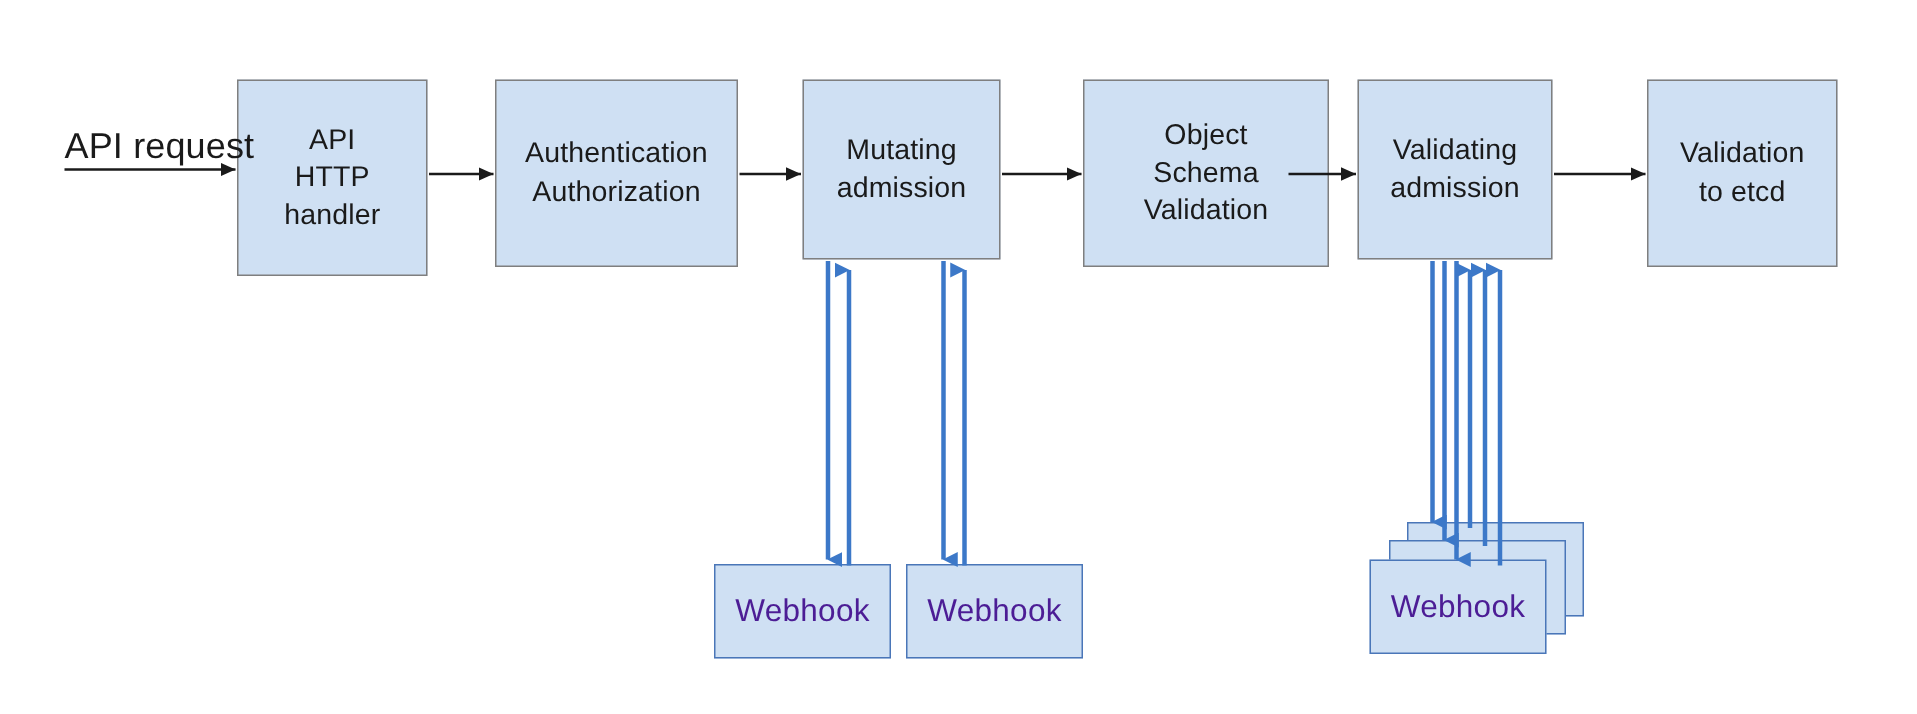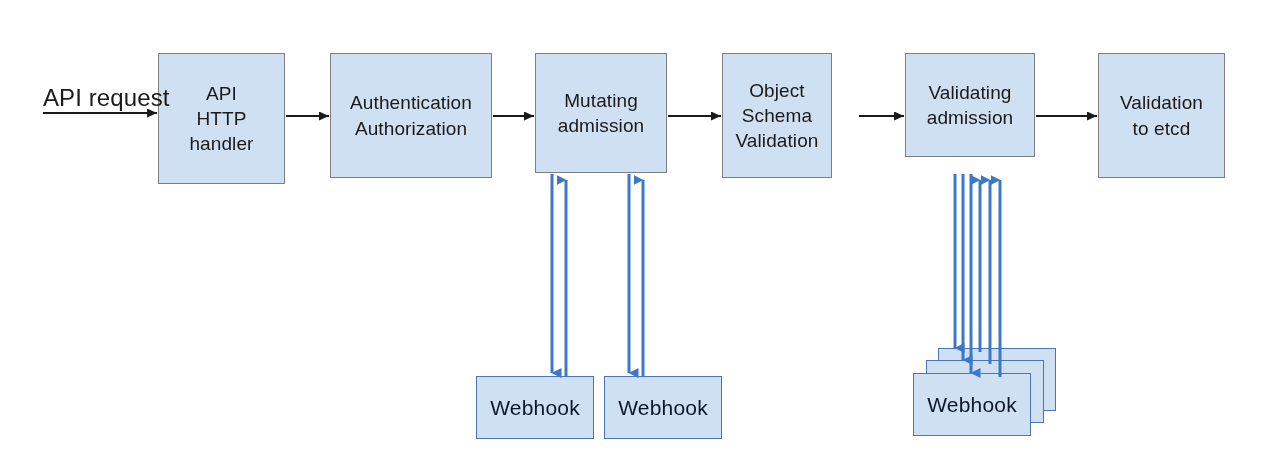--- a/index.html
+++ b/index.html
@@ -35,21 +35,21 @@
   }
   .webhook-box {
     position: absolute;
     box-sizing: border-box;
     background: #cfe0f3;
     border: 1.5px solid #4a76b8;
     display: flex;
     align-items: center;
     justify-content: center;
     text-align: center;
-    color: #0f172a;
+    color: #4c1d95;
     font-size: 21px;
     letter-spacing: 0.2px;
   }
   .webhook-box.stacked-back {
     z-index: 2;
   }
   .webhook-box.stacked-mid {
     z-index: 3;
   }
   .webhook-box.stacked-front {
@@ -97,24 +97,24 @@
   </svg>
 
   <div id="stage-layer">
       <div class="stage-box" style="left: 158px; top: 53px; width: 127px; height: 131px;">API
 HTTP
 handler</div>
       <div class="stage-box" style="left: 330px; top: 53px; width: 162px; height: 125px;">Authentication
 Authorization</div>
       <div class="stage-box" style="left: 535px; top: 53px; width: 132px; height: 120px;">Mutating
 admission</div>
-      <div class="stage-box" style="left: 722px; top: 53px; width: 110px; height: 125px;">Object
+      <div class="stage-box" style="left: 722px; top: 53px; width: 164px; height: 125px;">Object
 Schema
 Validation</div>
-      <div class="stage-box" style="left: 905px; top: 53px; width: 130px; height: 104px;">Validating
+      <div class="stage-box" style="left: 905px; top: 53px; width: 130px; height: 120px;">Validating
 admission</div>
       <div class="stage-box" style="left: 1098px; top: 53px; width: 127px; height: 125px;">Validation
 to etcd</div>
     </div>
 
   <div id="webhook-layer">
       <div class="webhook-box " style="left: 476px; top: 376px; width: 118px; height: 63px;">Webhook</div>
       <div class="webhook-box " style="left: 604px; top: 376px; width: 118px; height: 63px;">Webhook</div>
       <div class="webhook-box stacked-back" style="left: 938px; top: 348px; width: 118px; height: 63px;"></div>
       <div class="webhook-box stacked-mid" style="left: 926px; top: 360px; width: 118px; height: 63px;"></div>

